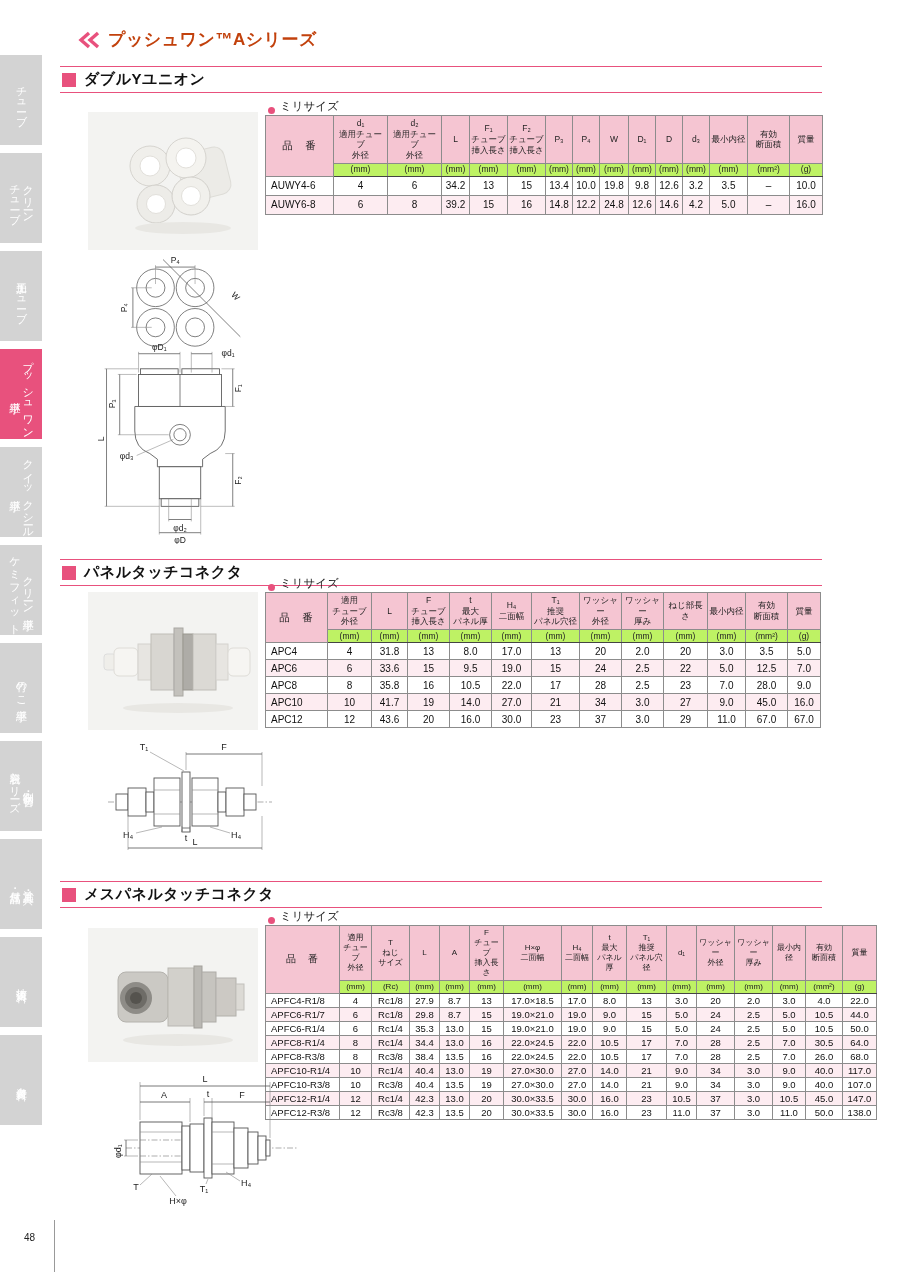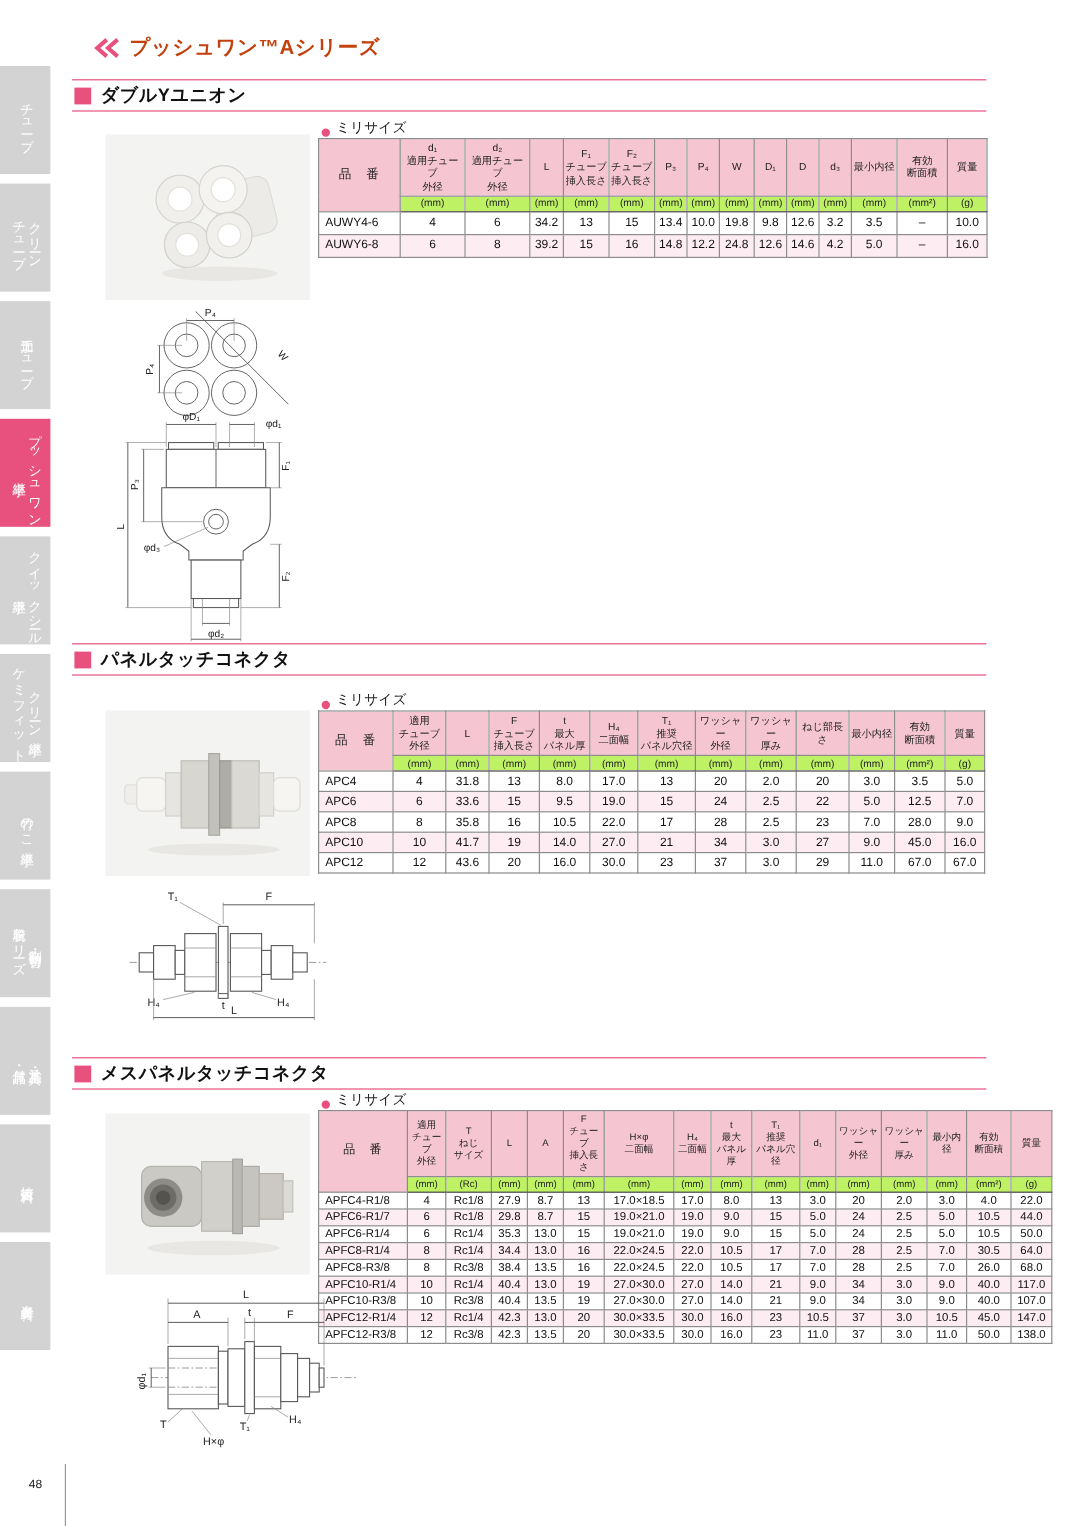--- a/index.html
+++ b/index.html
@@ -298,21 +298,21 @@
         <line class="dthin" x1="80" y1="146" x2="80" y2="170"></line>
       <line class="dline" x1="56" y1="168" x2="80" y2="168"></line>
       <text x="68" y="180" text-anchor="middle">φd₂</text>
       <line class="dthin" x1="46" y1="146" x2="46" y2="184"></line>
         <line class="dthin" x1="90" y1="146" x2="90" y2="184"></line>
       <line class="dline" x1="46" y1="182" x2="90" y2="182"></line>
       <text x="68" y="193" text-anchor="middle">φD</text>
     </g>
   </svg>
 
-  <div class="sec-head" style="top:536px;">
+  <div class="sec-head" style="top:559px;">
     <span class="sq"></span>
     <h2>パネルタッチコネクタ</h2>
   </div>
 
   <div class="mm" style="left:268px;top:576px;">
     <span class="dot"></span>
     <span>ミリサイズ</span>
   </div>
 
   <table class="spec" id="t2">

